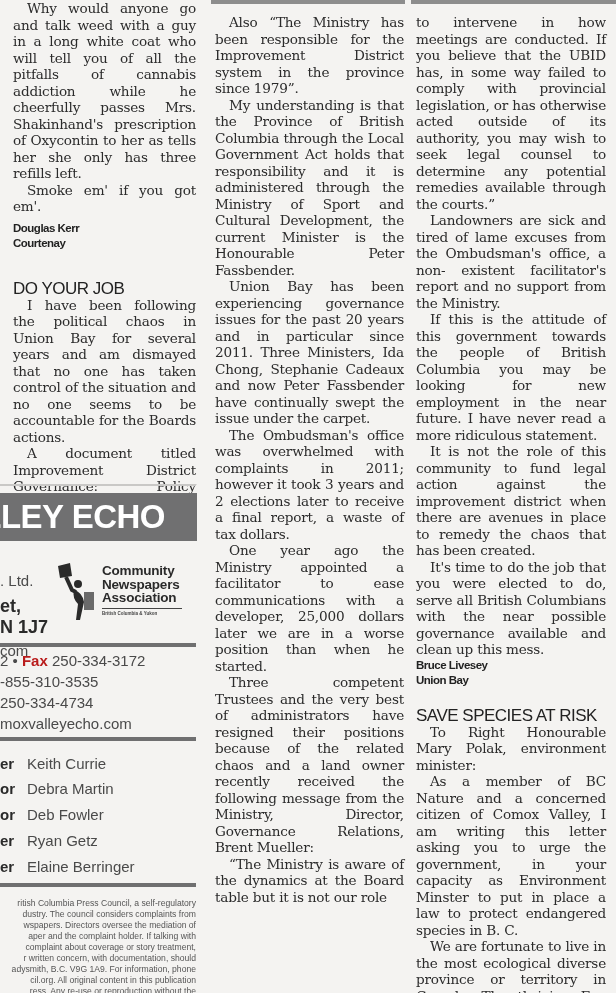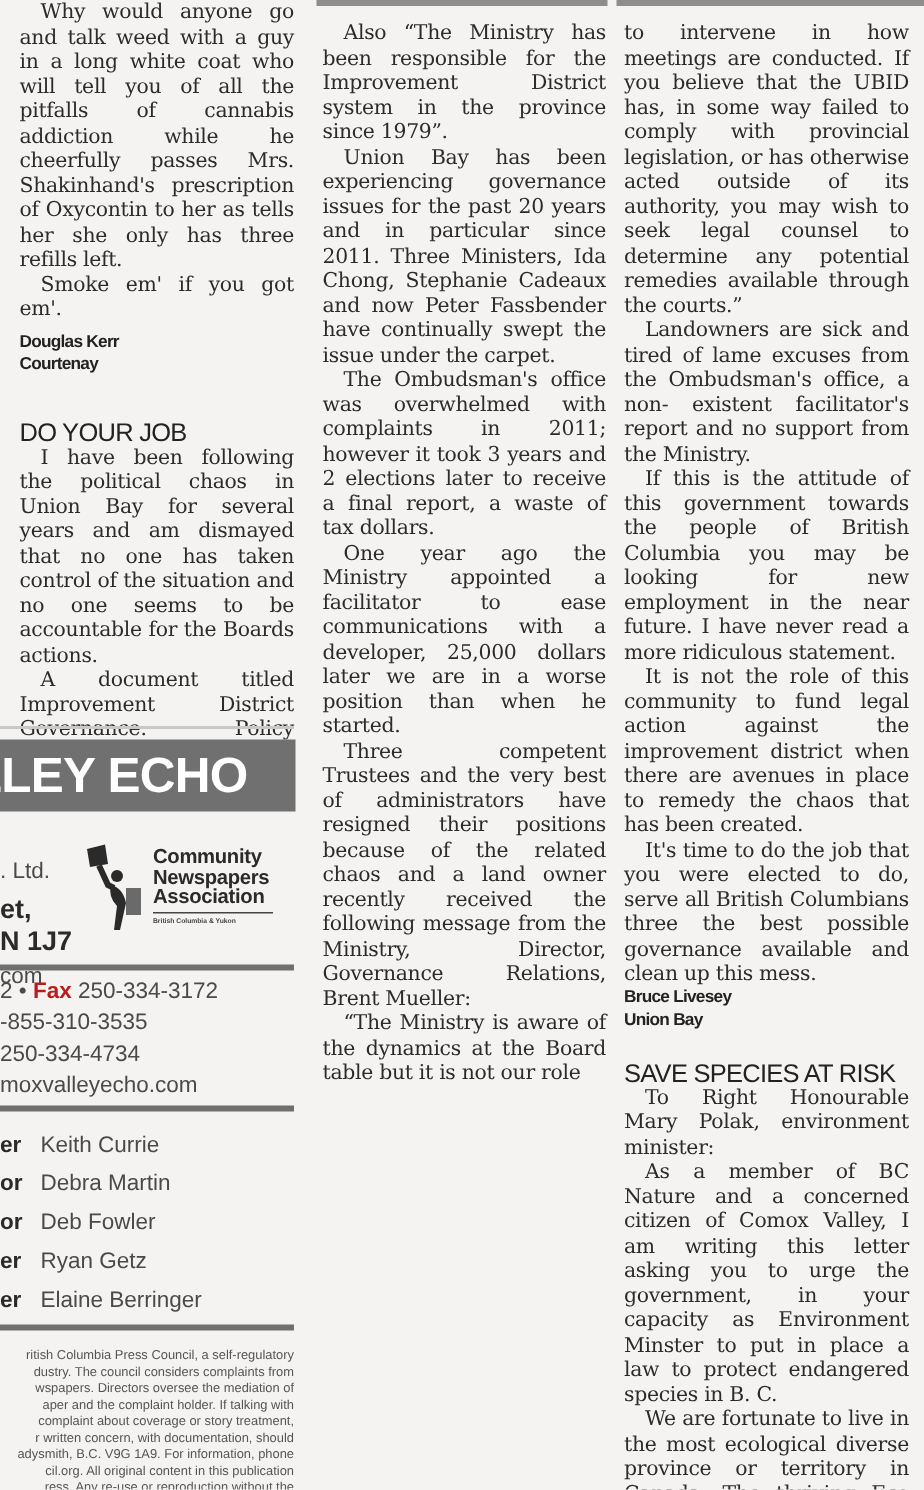--- a/index.html
+++ b/index.html
@@ -153,34 +153,35 @@
   <div>aper and the complaint holder. If talking with</div>
   <div>complaint about coverage or story treatment,</div>
   <div>r written concern, with documentation, should</div>
   <div>adysmith, B.C. V9G 1A9. For information, phone</div>
   <div>cil.org. All original content in this publication</div>
   <div>ress. Any re-use or reproduction without the</div>
 </div>
 
 <div class="col col2" style="top:14px">
   <p class="t">Also “The Ministry has been responsible for the Improvement District system in the province since 1979”.</p>
+  <p class="t">My understanding is that the Province of British Columbia through the Local Government Act holds that responsibility and it is administered through the Ministry of Sport and Cultural Development, the current Minister is the Honourable Peter Fassbender.</p>
   <p class="t">Union Bay has been experiencing governance issues for the past 20 years and in particular since 2011. Three Ministers, Ida Chong, Stephanie Cadeaux and now Peter Fassbender have continually swept the issue under the carpet.</p>
   <p class="t">The Ombudsman's office was overwhelmed with complaints in 2011; however it took 3 years and 2 elections later to receive a final report, a waste of tax dollars.</p>
   <p class="t">One year ago the Ministry appointed a facilitator to ease communications with a developer, 25,000 dollars later we are in a worse position than when he started.</p>
   <p class="t">Three competent Trustees and the very best of administrators have resigned their positions because of the related chaos and a land owner recently received the following message from the Ministry, Director, Governance Relations, Brent Mueller:</p>
   <p class="t">“The Ministry is aware of the dynamics at the Board table but it is not our role</p>
 </div>
 
 <div class="col col3" style="top:14px">
   <div>
     <p class="t noi">to intervene in how meetings are conducted. If you believe that the UBID has, in some way failed to comply with provincial legislation, or has otherwise acted outside of its authority, you may wish to seek legal counsel to determine any potential remedies available through the courts.”</p>
     <p class="t">Landowners are sick and tired of lame excuses from the Ombudsman's office, a non- existent facilitator's report and no support from the Ministry.</p>
     <p class="t">If this is the attitude of this government towards the people of British Columbia you may be looking for new employment in the near future. I have never read a more ridiculous statement.</p>
     <p class="t">It is not the role of this community to fund legal action against the improvement district when there are avenues in place to remedy the chaos that has been created.</p>
-    <p class="t">It's time to do the job that you were elected to do, serve all British Columbians three the best possible governance available and clean up this mess.</p>
+    <p class="t">It's time to do the job that you were elected to do, serve all British Columbians with the near possible governance available and clean up this mess.</p>
     <div class="sig">Bruce Livesey</div>
     <div class="sig">Union Bay</div>
   </div>
   <div style="height:20px"></div>
   <div>
     <h3 class="head">SAVE SPECIES AT RISK</h3>
     <p class="t">To Right Honourable Mary Polak, environment minister:</p>
     <p class="t">As a member of BC Nature and a concerned citizen of Comox Valley, I am writing this letter asking you to urge the government, in your capacity as Environment Minster to put in place a law to protect endangered species in B. C.</p>
     <p class="t">We are fortunate to live in the most ecological diverse province or territory in Canada. The thriving Eco tourism in our Prov-</p>
   </div>

